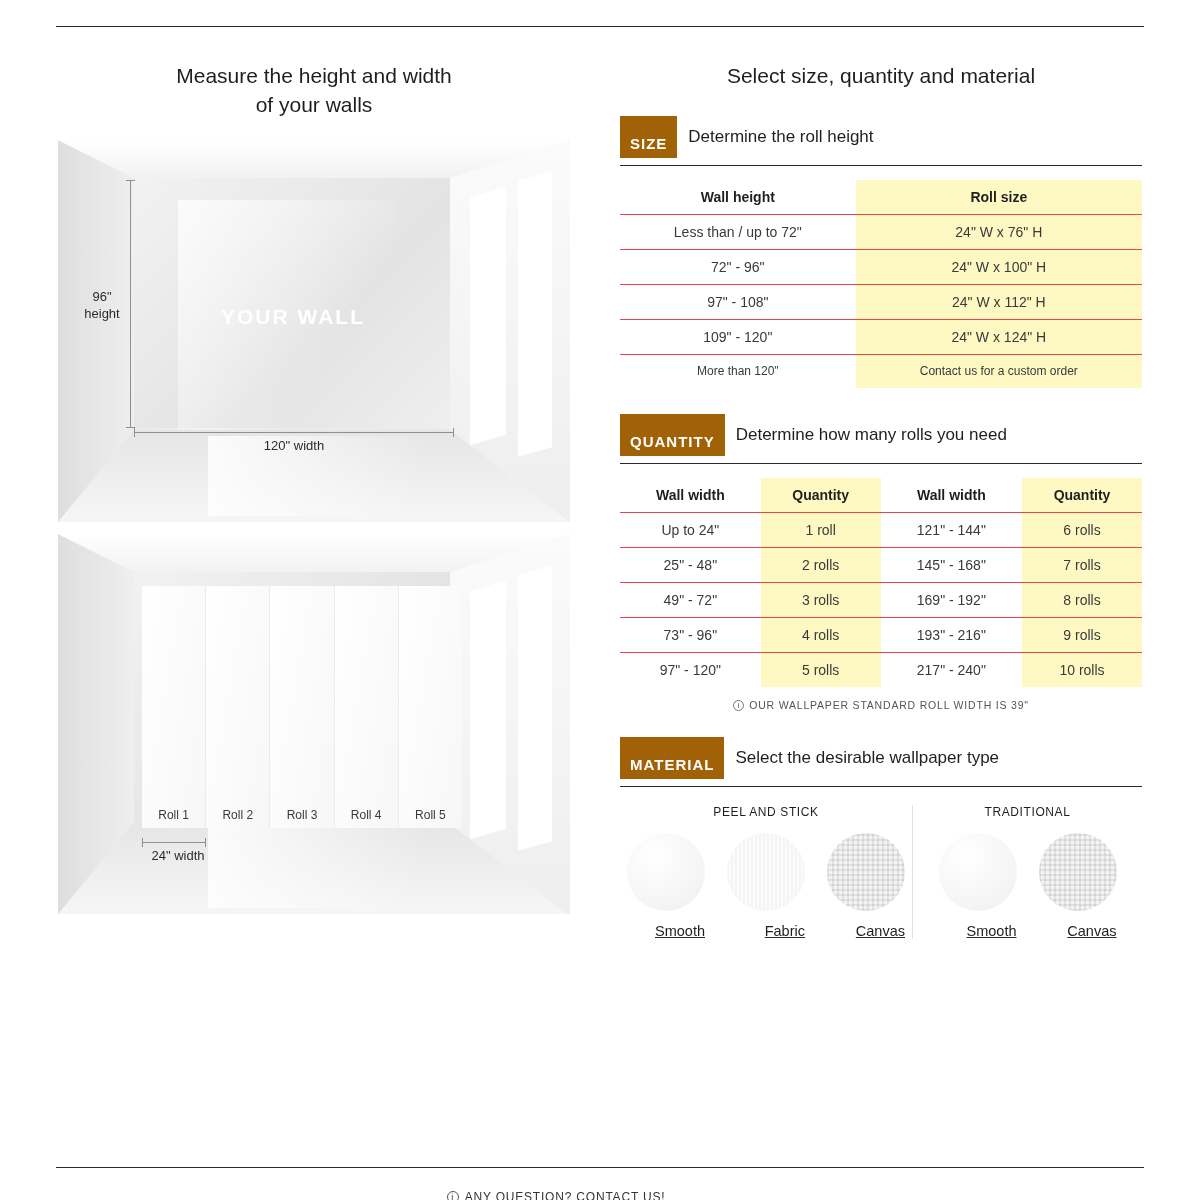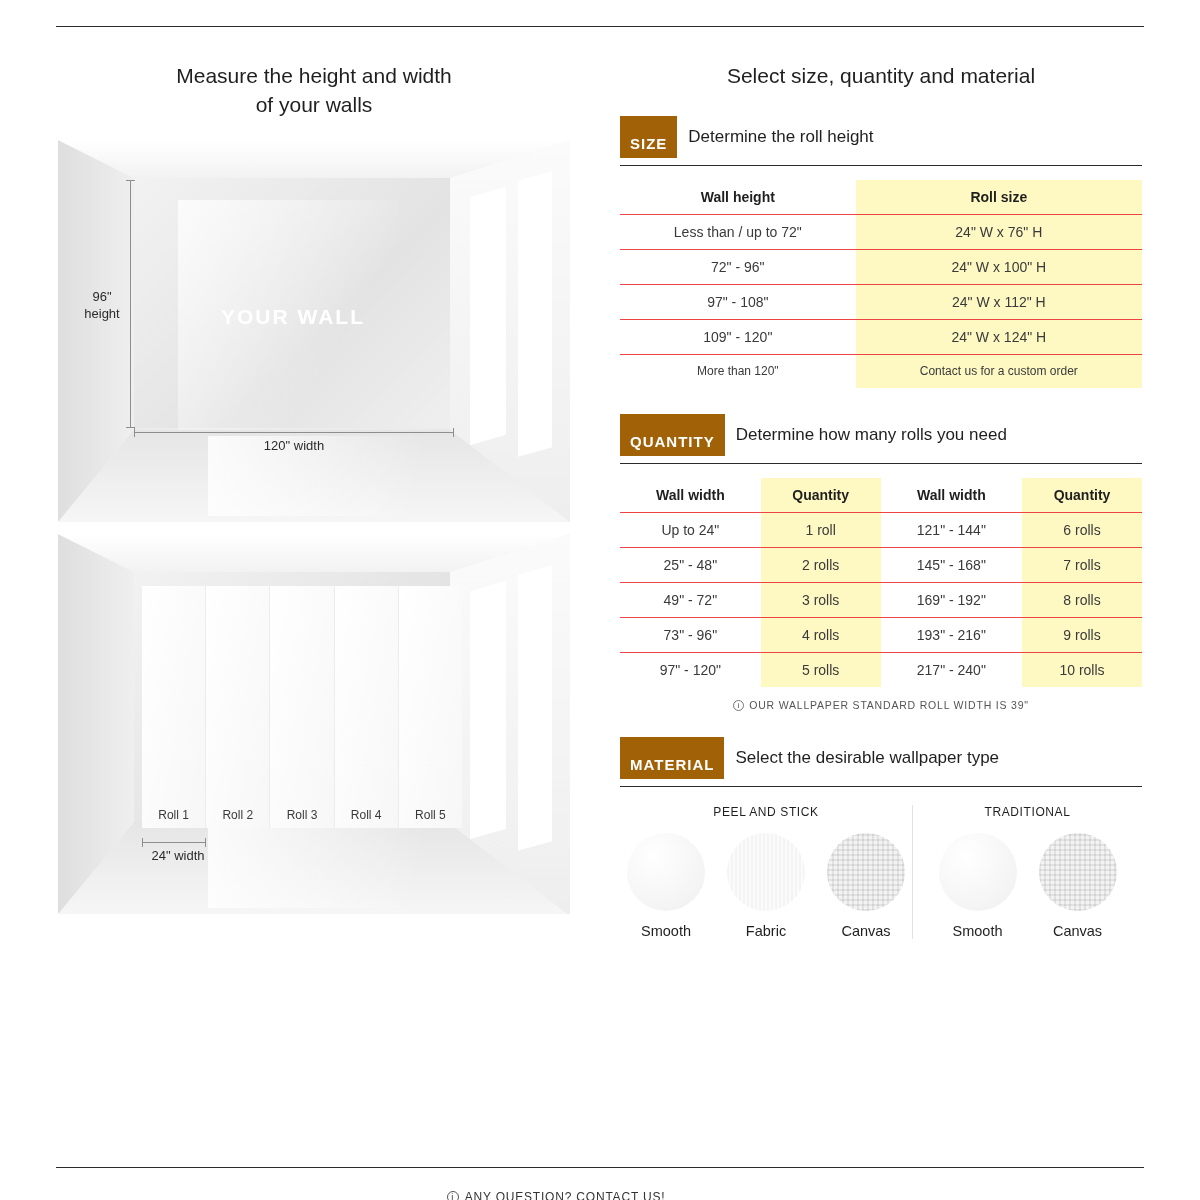--- a/index.html
+++ b/index.html
@@ -184,21 +184,21 @@
     border-radius:50%; font-size:8px; line-height:10px; text-align:center;
     margin-right:5px; vertical-align:1px;
   }
 
   
   .mat-row { display:flex; margin-top:18px; }
   .mat-group { flex:1; }
   .mat-group.trad { flex:0 0 230px; border-left:1px solid #e2e2e2; }
   .mat-title { text-align:center; font-size:12px; letter-spacing:.6px; color:#1f1f1f; }
   .swatches { display:flex; justify-content:center; gap:22px; margin-top:14px; }
-  .sw { width:78px; text-align:center; }
+  .sw { width:78px; text-align:right;text-decoration:underline; }
   .disc {
     width:78px; height:78px; border-radius:50%; margin:0 auto;
   }
   .tex-smooth { background:
      radial-gradient(circle at 35% 30%, #ffffff 0%, #f4f4f4 70%, #ededed 100%); }
   .tex-fabric { background:
      repeating-linear-gradient(90deg,#f4f4f4 0 2px,#fbfbfb 2px 4px),
      repeating-linear-gradient(0deg,rgba(0,0,0,.035) 0 2px,transparent 2px 4px); }
   .tex-canvas { background:
      repeating-linear-gradient(90deg,rgba(0,0,0,.07) 0 2px,transparent 2px 5px),

